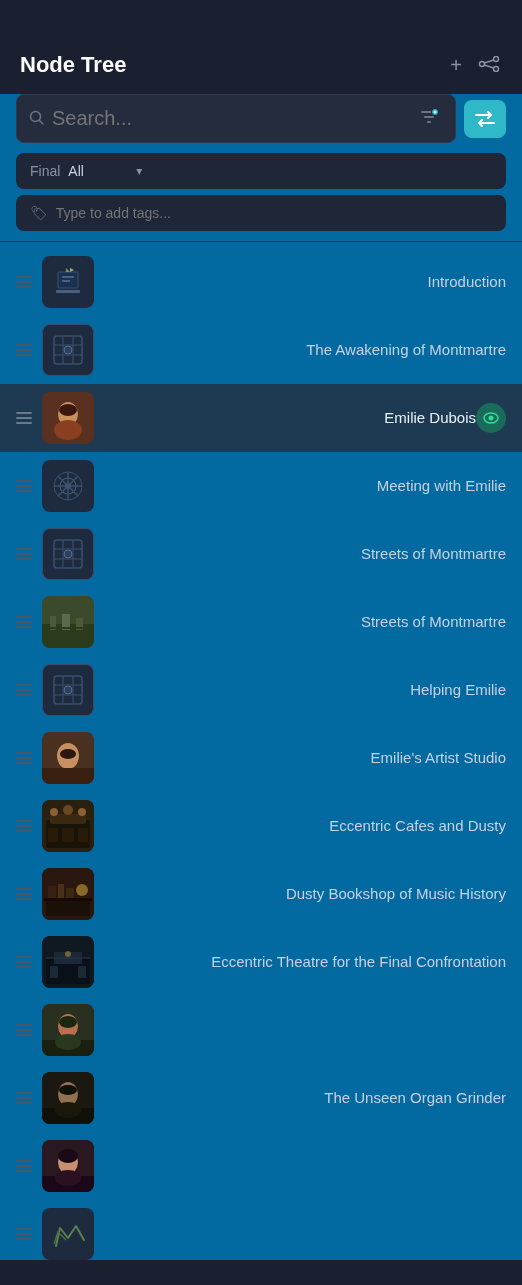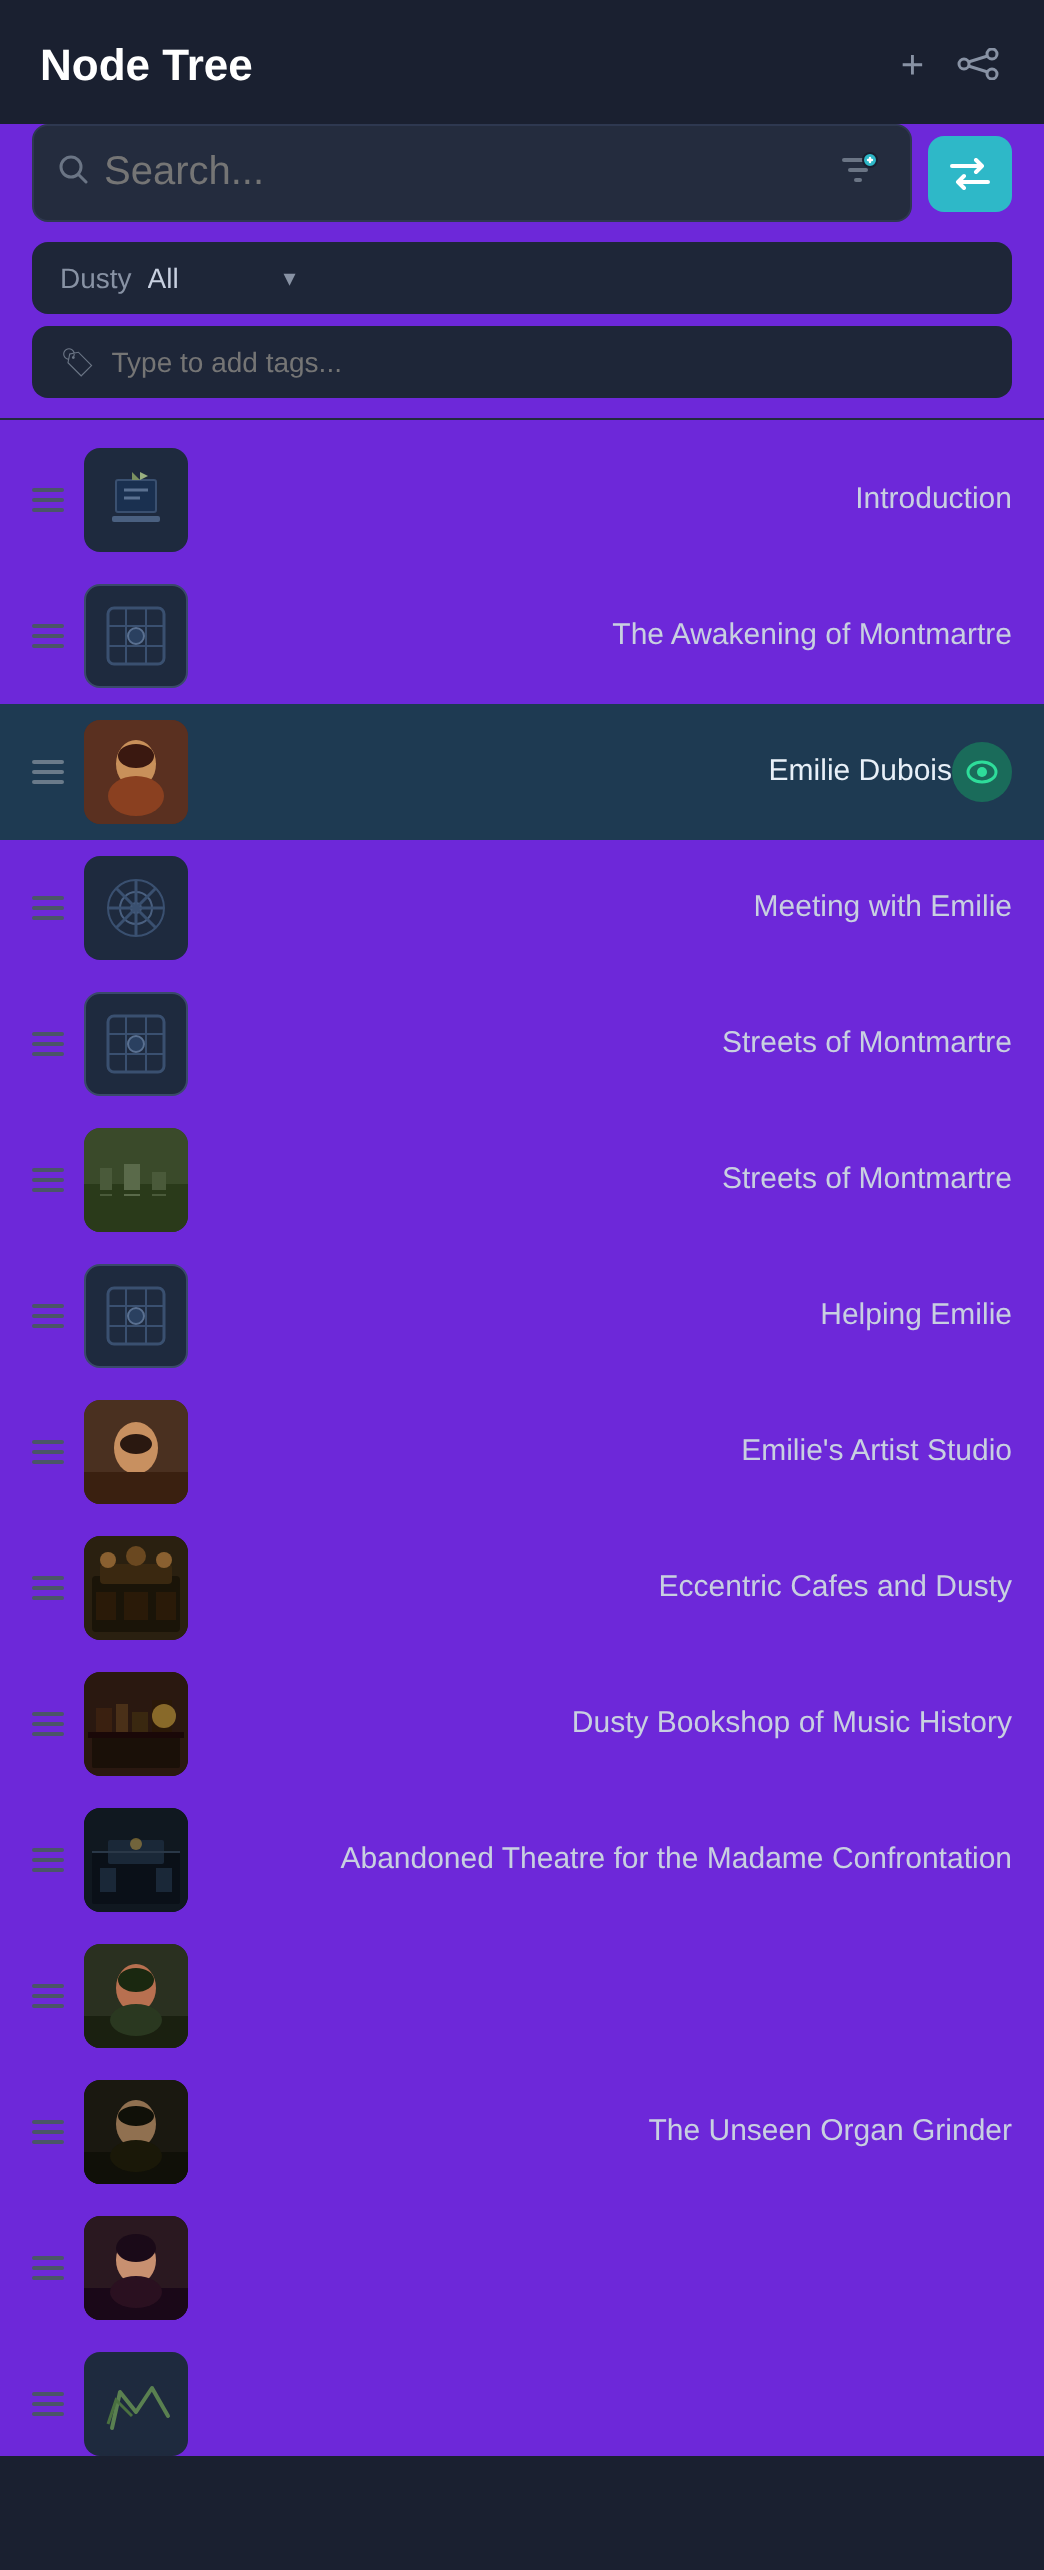--- a/index.html
+++ b/index.html
@@ -7,22 +7,23 @@
     body {
       background-color: #1a2030;
       font-family: -apple-system, BlinkMacSystemFont, 'Segoe UI', sans-serif;
       color: #c8d0e0;
       width: 522px;
       min-height: 1285px;
     }
 
     .container {
       width: 522px;
-      background-color: #6d28d9;
+      background-color: #0369a1;
       padding: 0;
+      margin-top: 32px;
     }
 
     
     .header {
       display: flex;
       align-items: center;
       justify-content: space-between;
       padding: 18px 20px 14px 20px;
       background-color: #1a2030;
     }
@@ -356,21 +357,21 @@
     </div>
     <button class="swap-btn">
       <svg width="20" height="16" viewBox="0 0 20 16" fill="none">
         <path d="M1 4h15M13 1l3 3-3 3" stroke="white" stroke-width="2" stroke-linecap="round" stroke-linejoin="round"></path>
         <path d="M19 12H4M7 9l-3 3 3 3" stroke="white" stroke-width="2" stroke-linecap="round" stroke-linejoin="round"></path>
       </svg>
     </button>
   </div>
 
   <div class="filter-row">
-    <span class="type-label">Dusty</span>
+    <span class="type-label">Final</span>
     <div class="type-select-wrapper">
       <select class="type-select">
         <option>All</option>
         <option>Scene</option>
         <option>Character</option>
         <option>Location</option>
       </select>
       <span class="chevron-down">▾</span>
     </div>
   </div>
@@ -593,21 +594,21 @@
           <rect width="52" height="52" rx="8" fill="#101820"></rect>
           <rect x="4" y="22" width="44" height="26" rx="1" fill="#0a1018"></rect>
           <rect x="12" y="16" width="28" height="12" rx="1" fill="#1a2838"></rect>
           <rect x="18" y="28" width="16" height="18" fill="#0a1018"></rect>
           <line x1="4" y1="22" x2="48" y2="22" stroke="#2a3848" stroke-width="1"></line>
           <rect x="8" y="30" width="8" height="12" fill="#1a2838"></rect>
           <rect x="36" y="30" width="8" height="12" fill="#1a2838"></rect>
           <circle cx="26" cy="18" r="3" fill="#c8a040" opacity="0.5"></circle>
         </svg>
       </div>
-      <span class="node-label">Abandoned Theatre for the Madame Confrontation</span>
+      <span class="node-label">Eccentric Theatre for the Final Confrontation</span>
     </div>
 
     <div class="node-item">
       <div class="drag-handle">
         <span></span>
           <span></span>
           <span></span>
       </div>
       <div class="node-thumbnail thumb-lefevre">
         <svg width="52" height="52" viewBox="0 0 52 52" fill="none">

